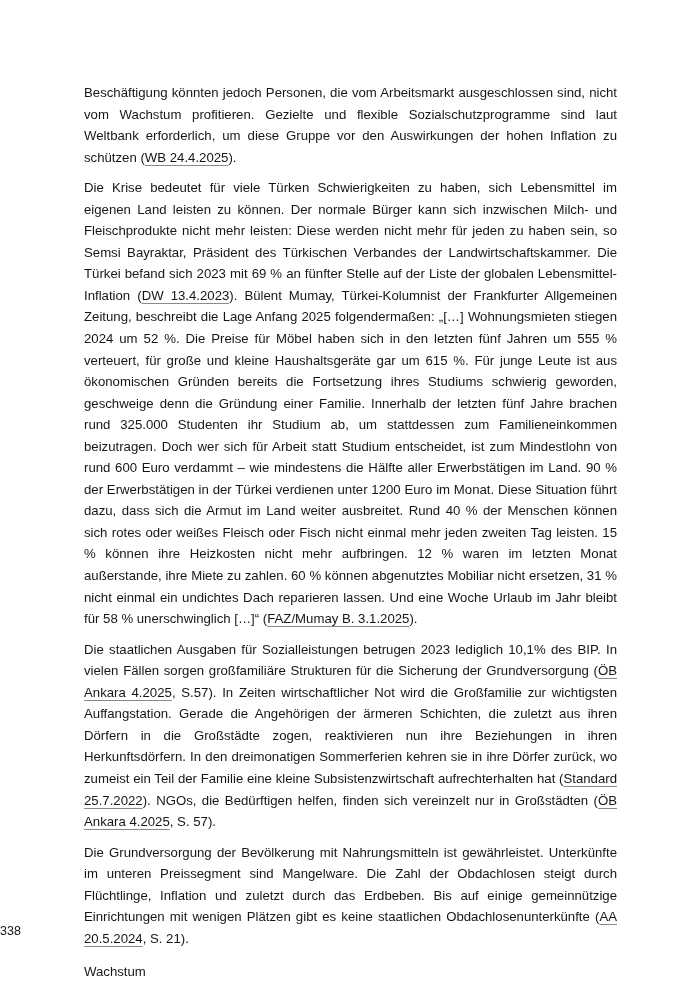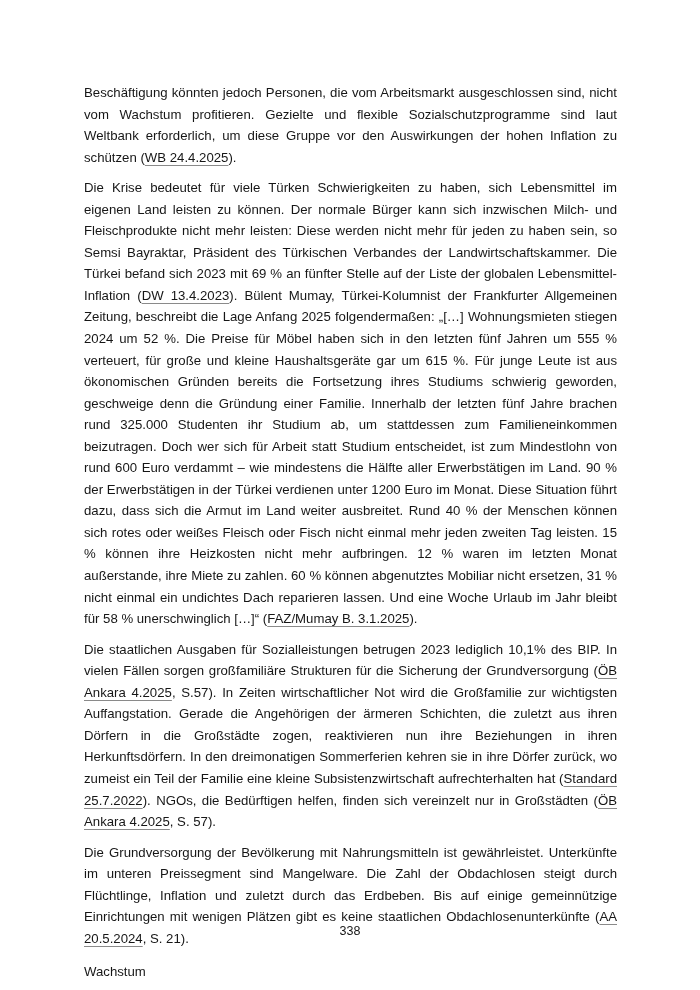--- a/index.html
+++ b/index.html
@@ -40,21 +40,21 @@
     margin: 12px 0 0 0;
     font-size: 13.2px;
     line-height: 21.55px;
     font-weight: normal;
   }
   .pagenum {
     position: absolute;
     left: 0;
     top: 924px;
     width: 100%;
-    text-align: center;
+    text-align: left;
     font-size: 12.5px;
     color: #161616;
   }
 </style>
 </head>
 <body>
 
 <div class="page">
   <div class="content">
 

